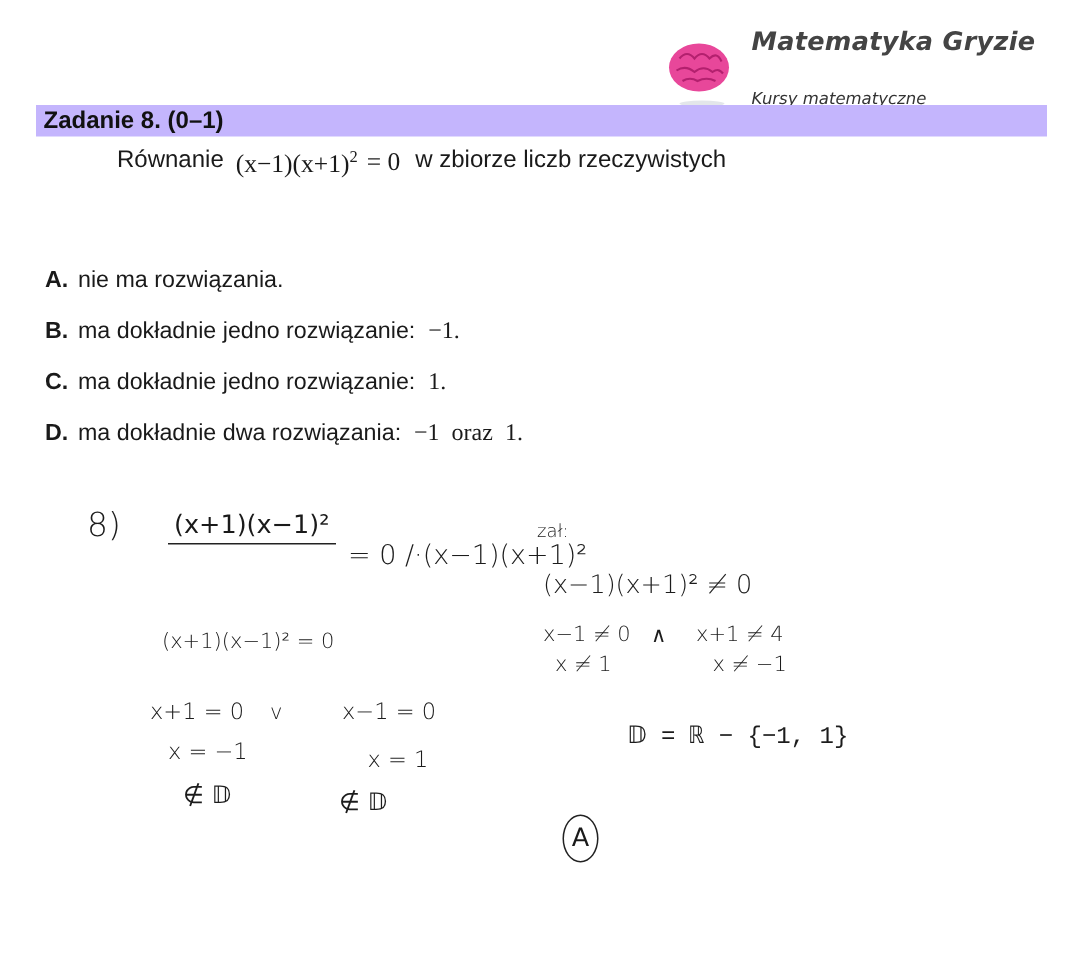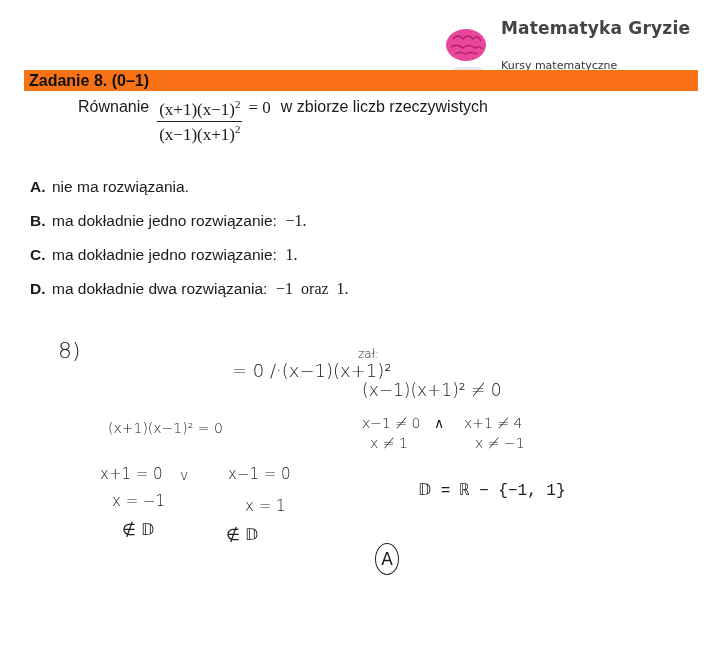--- a/index.html
+++ b/index.html
@@ -4,27 +4,27 @@
 <style>
   html, body { margin:0; padding:0; }
   body {
     width:720px; height:649px; background:#ffffff; position:relative; overflow:hidden;
     font-family:"Liberation Sans", sans-serif; color:#1a1a1a;
   }
   
   .logo { position:absolute; left:445px; top:18px; display:flex; align-items:center; }
   .brain { width:42px; height:36px; position:relative; margin-right:14px; }
   .brain-shadow { position:absolute; left:8px; top:40px; width:30px; height:4px; border-radius:50%; background:#e3e6ea; }
-  .logo-text { display:flex; flex-direction:column; }
+  .logo-text { display:flex; flex-direction:column;font-style:italic; }
   .logo-title { font-family:"DejaVu Sans", sans-serif; font-weight:bold; font-size:17px; color:#444; letter-spacing:0.2px; }
   .logo-sub { font-family:"DejaVu Sans", sans-serif; font-size:11px; color:#333; margin-top:21px; }
 
   
   .task-bar {
-    position:absolute; left:24px; top:70px; width:674px; height:21px; background:#f97316;
+    position:absolute; left:24px; top:70px; width:674px; height:21px; background:#c4b5fd;
     font-weight:bold; font-size:16px; line-height:21px; padding-left:5px; box-sizing:border-box; color:#111;
   }
   .question { position:absolute; left:30px; top:98px; display:flex; align-items:flex-start; font-size:16px;margin-left:48px; }
   .frac { display:inline-flex; flex-direction:column; align-items:center; margin:0 6px 0 8px; font-family:"Liberation Serif", serif; font-size:17px; }
   .frac .num { padding:0 2px 1px; border-bottom:1px solid #222; }
   .frac .den { padding-top:1px; }
   .frac sup { font-size:11px; }
   .eq { font-family:"Liberation Serif", serif; font-size:17px; margin-right:10px; }
 
   .options { position:absolute; left:30px; top:170px; font-size:15.5px; }
@@ -54,21 +54,20 @@
     <span class="logo-title">Matematyka Gryzie</span>
     <span class="logo-sub">Kursy matematyczne</span>
   </div>
 </div>
 
 <div class="task-bar">Zadanie 8. (0–1)</div>
 
 <div class="question">
   <span>Równanie</span>
   <span class="frac">
-    <span class="num"><span>(x+1)(x−1)</span><sup>2</sup></span>
     <span class="den"><span>(x−1)(x+1)</span><sup>2</sup></span>
   </span>
   <span class="eq">= 0</span>
   <span>w zbiorze liczb rzeczywistych</span>
 </div>
 
 <div class="options">
   <div class="option">
     <span class="opt-letter">A.</span>
     <span>nie ma rozwiązania.</span>
@@ -85,20 +84,21 @@
   </div>
   <div class="option">
     <span class="opt-letter">D.</span>
     <span>ma dokładnie dwa rozwiązania:</span>&nbsp;&nbsp;
     <span class="math" style="white-space:pre">−1  oraz  1.</span>
   </div>
 </div>
 
 <div class="hw" style="left:58px;top:338px;font-size:22px;">8)</div>
 <div class="hw-frac">
+  <span class="num">(x+1)(x−1)²</span>
 </div>
 <div class="hw" style="left:232px;top:360px;font-size:18px;">= 0 /·(x−1)(x+1)²</div>
 <div class="hw" style="left:358px;top:347px;font-size:12px;">zał:</div>
 <div class="hw" style="left:362px;top:380px;font-size:17px;">(x−1)(x+1)² ≠ 0</div>
 <div class="hw" style="left:362px;top:415px;font-size:14px;">x−1 ≠ 0</div>
 <div class="hw" style="left:434px;top:415px;font-size:14px;">∧</div>
 <div class="hw" style="left:464px;top:415px;font-size:14px;">x+1 ≠ 4</div>
 <div class="hw" style="left:370px;top:435px;font-size:14px;">x ≠ 1</div>
 <div class="hw" style="left:475px;top:435px;font-size:14px;">x ≠ −1</div>
 

